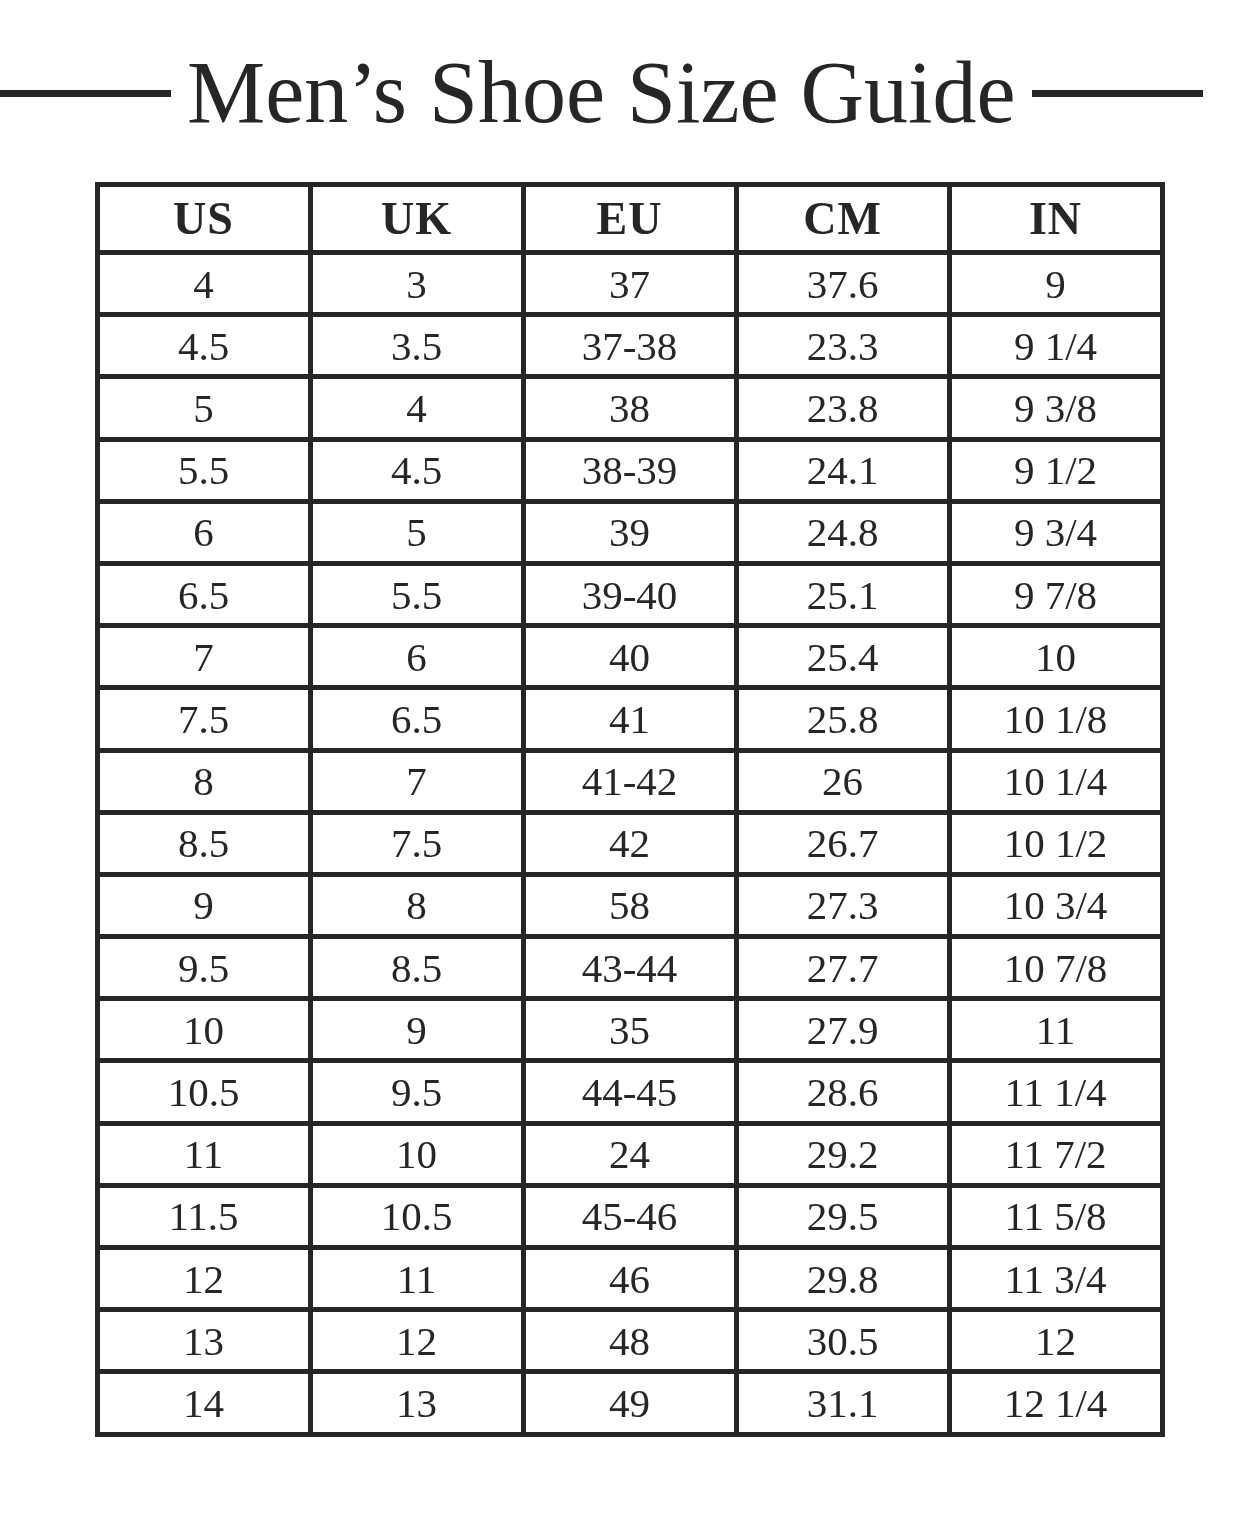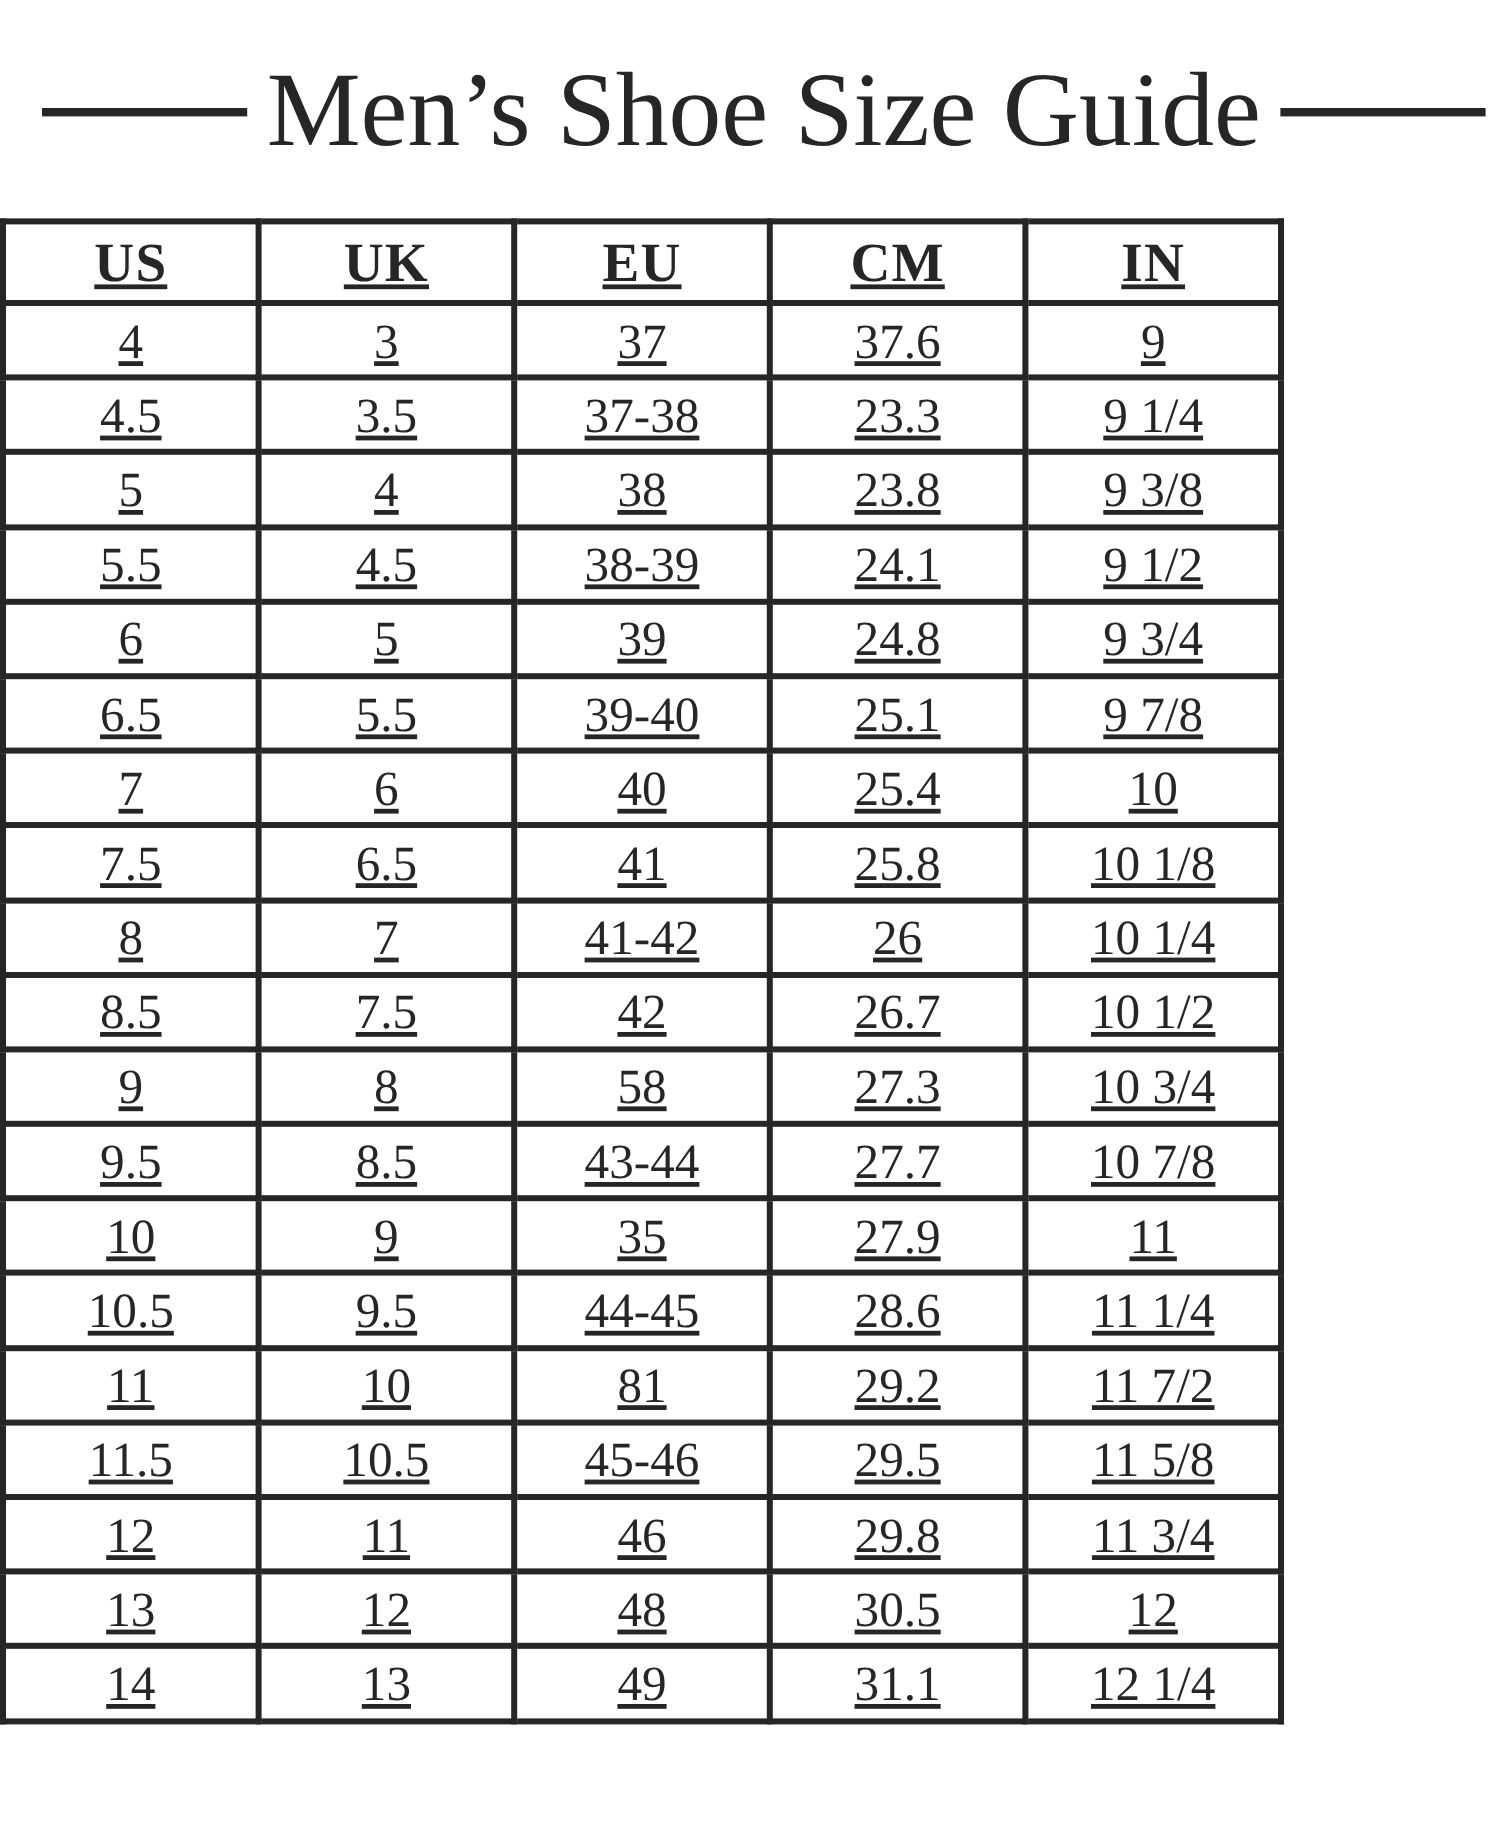--- a/index.html
+++ b/index.html
@@ -16,45 +16,43 @@
     overflow:hidden;
   }
   .page{
     width:100%;
     height:100%;
     box-sizing:border-box;
   }
   .title-row{
     display:flex;
     align-items:center;
-    justify-content:center;
     gap:16px;
     margin-top:34px;
     height:118px;
-    padding-left:14px;
   }
   .rule{
     width:171px;
     height:7px;
     background:var(--ink);
     flex:0 0 auto;
   }
   .title{
     margin:0;
     font-size:88px;
     font-weight:400;
     line-height:1;
     letter-spacing:0px;
     white-space:nowrap;
     color:var(--ink);
   }
   .table-wrap{
     margin-top:30px;
     display:flex;
-    text-decoration:underline;
+    justify-content:center;
   }
   table.size-table{
     border-collapse:collapse;
     table-layout:fixed;
     width:1070px;
   }
   .size-table th,
   .size-table td{
     border:5px solid var(--ink);
     text-align:center;
@@ -191,21 +189,21 @@
           <tr>
             <td>10.5</td>
             <td>9.5</td>
             <td>44-45</td>
             <td>28.6</td>
             <td>11 1/4</td>
           </tr>
           <tr>
             <td>11</td>
             <td>10</td>
-            <td>81</td>
+            <td>24</td>
             <td>29.2</td>
             <td>11 7/2</td>
           </tr>
           <tr>
             <td>11.5</td>
             <td>10.5</td>
             <td>45-46</td>
             <td>29.5</td>
             <td>11 5/8</td>
           </tr>

